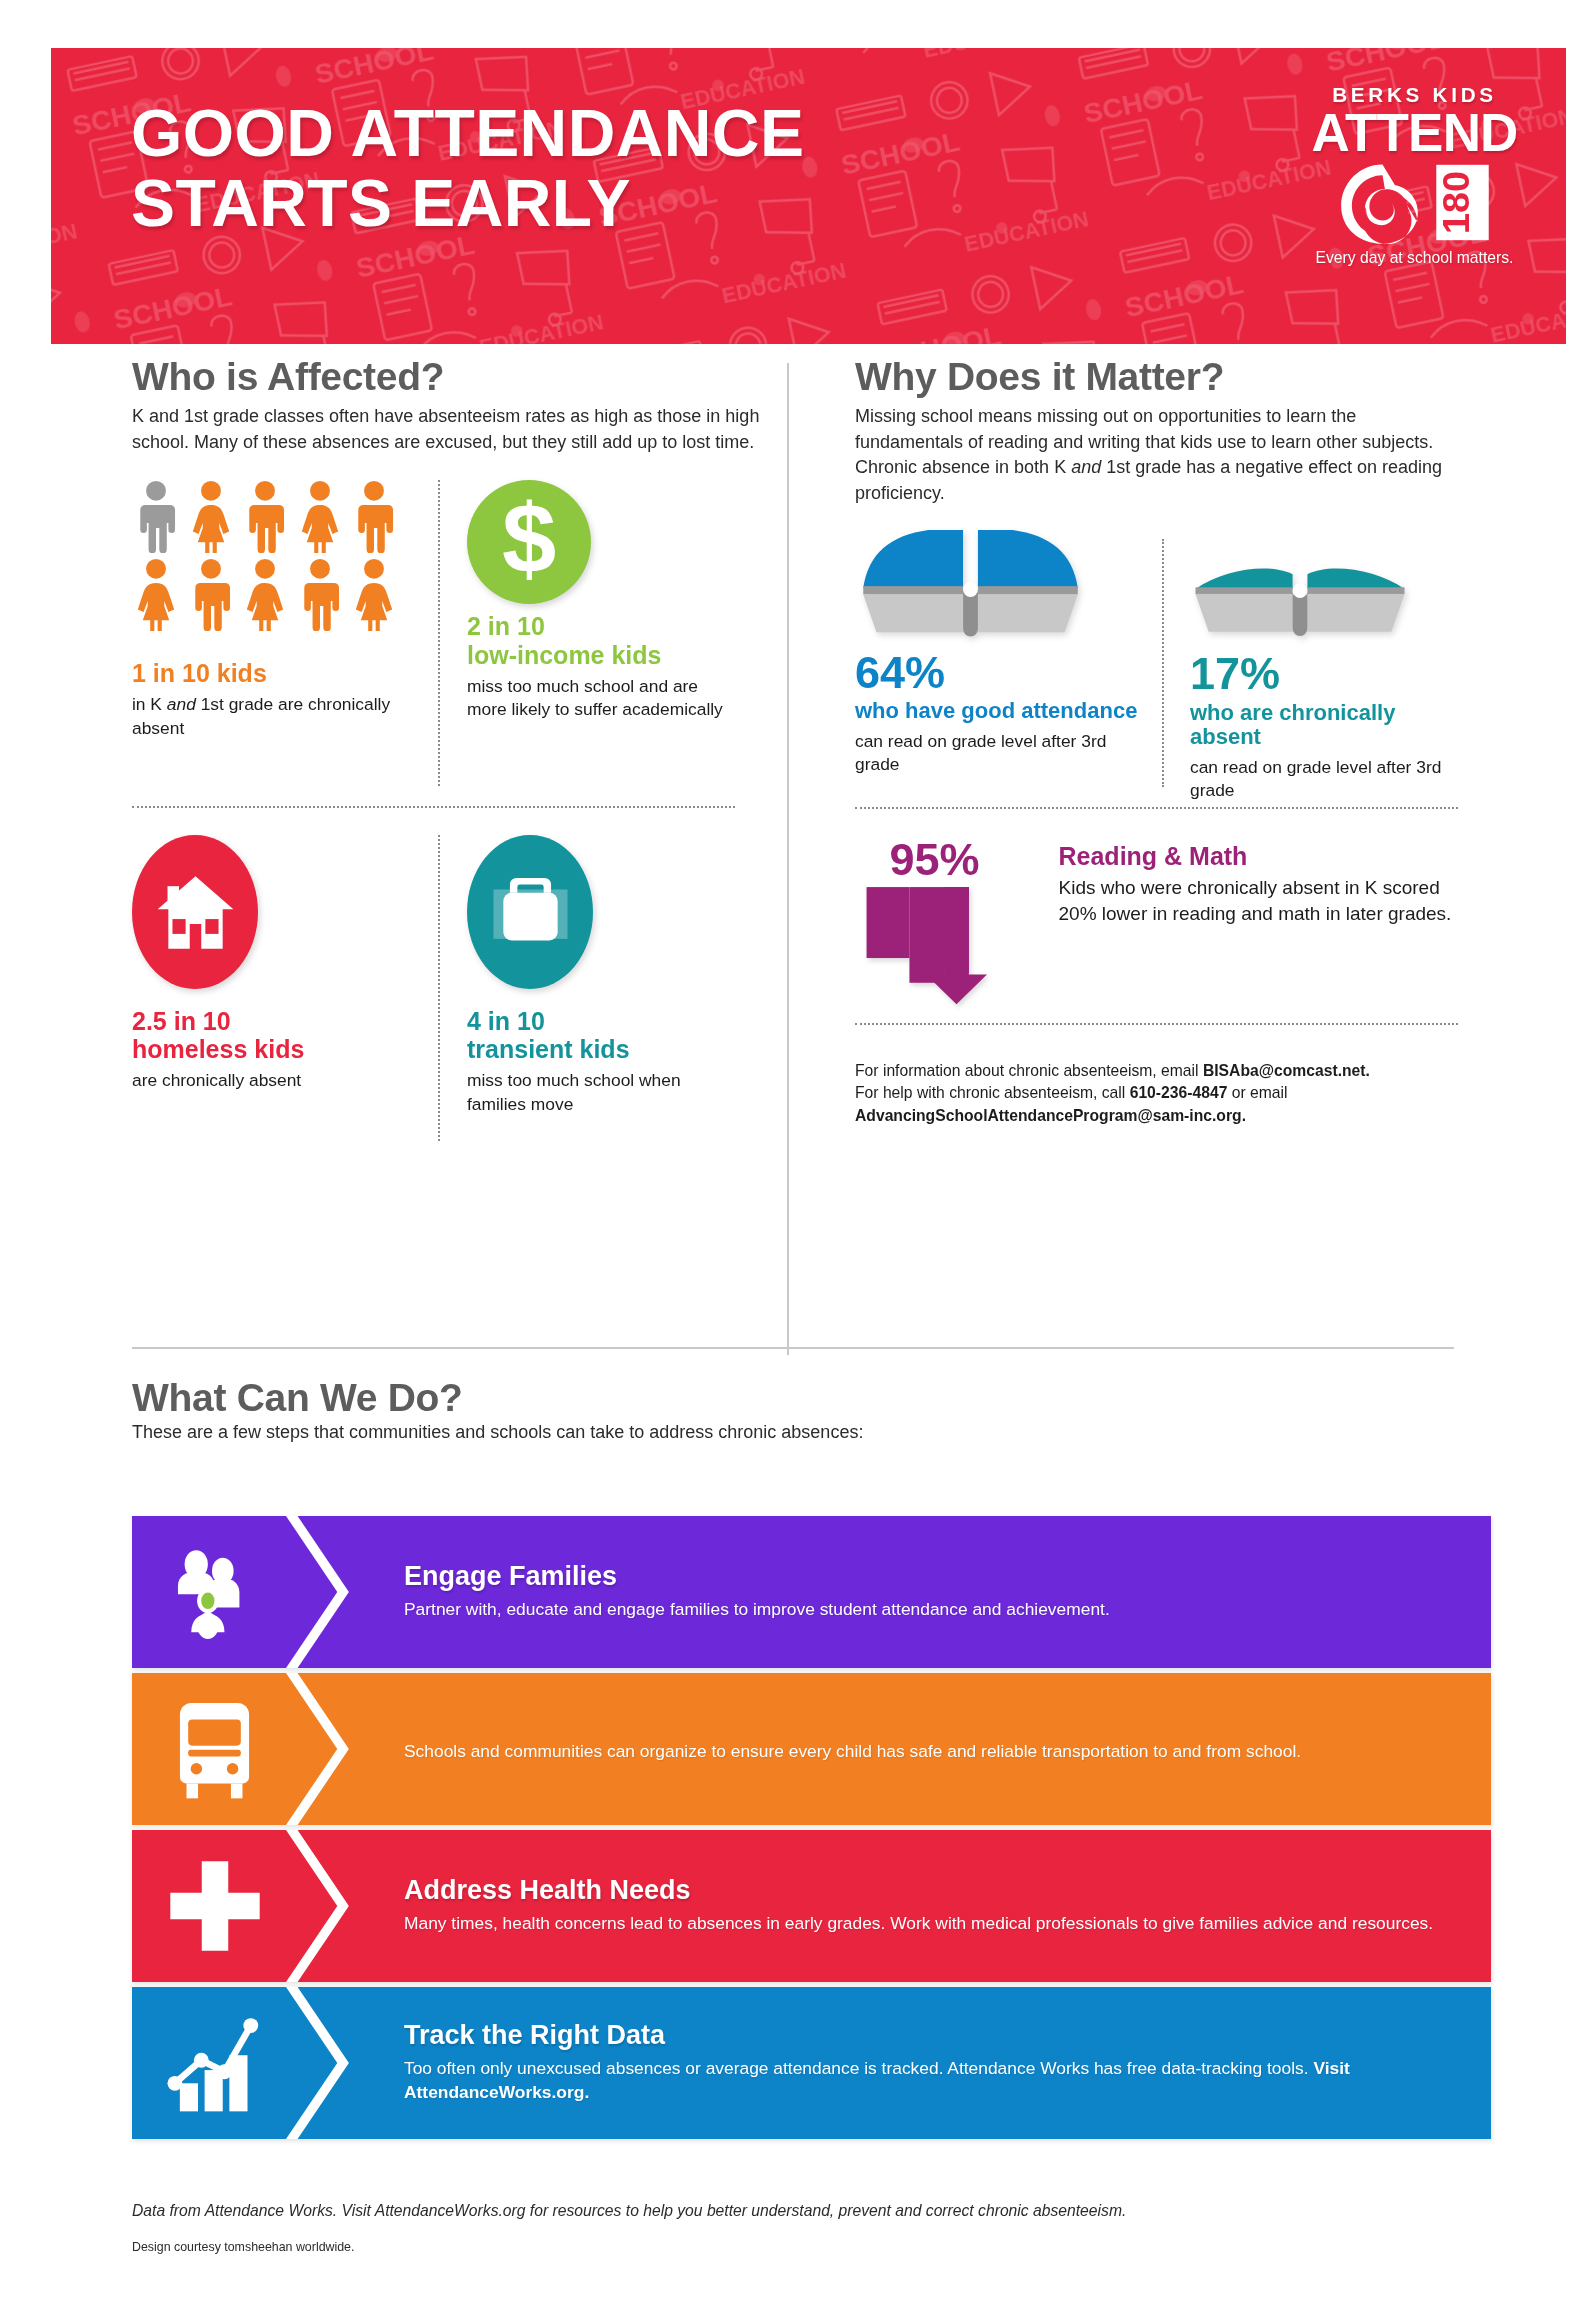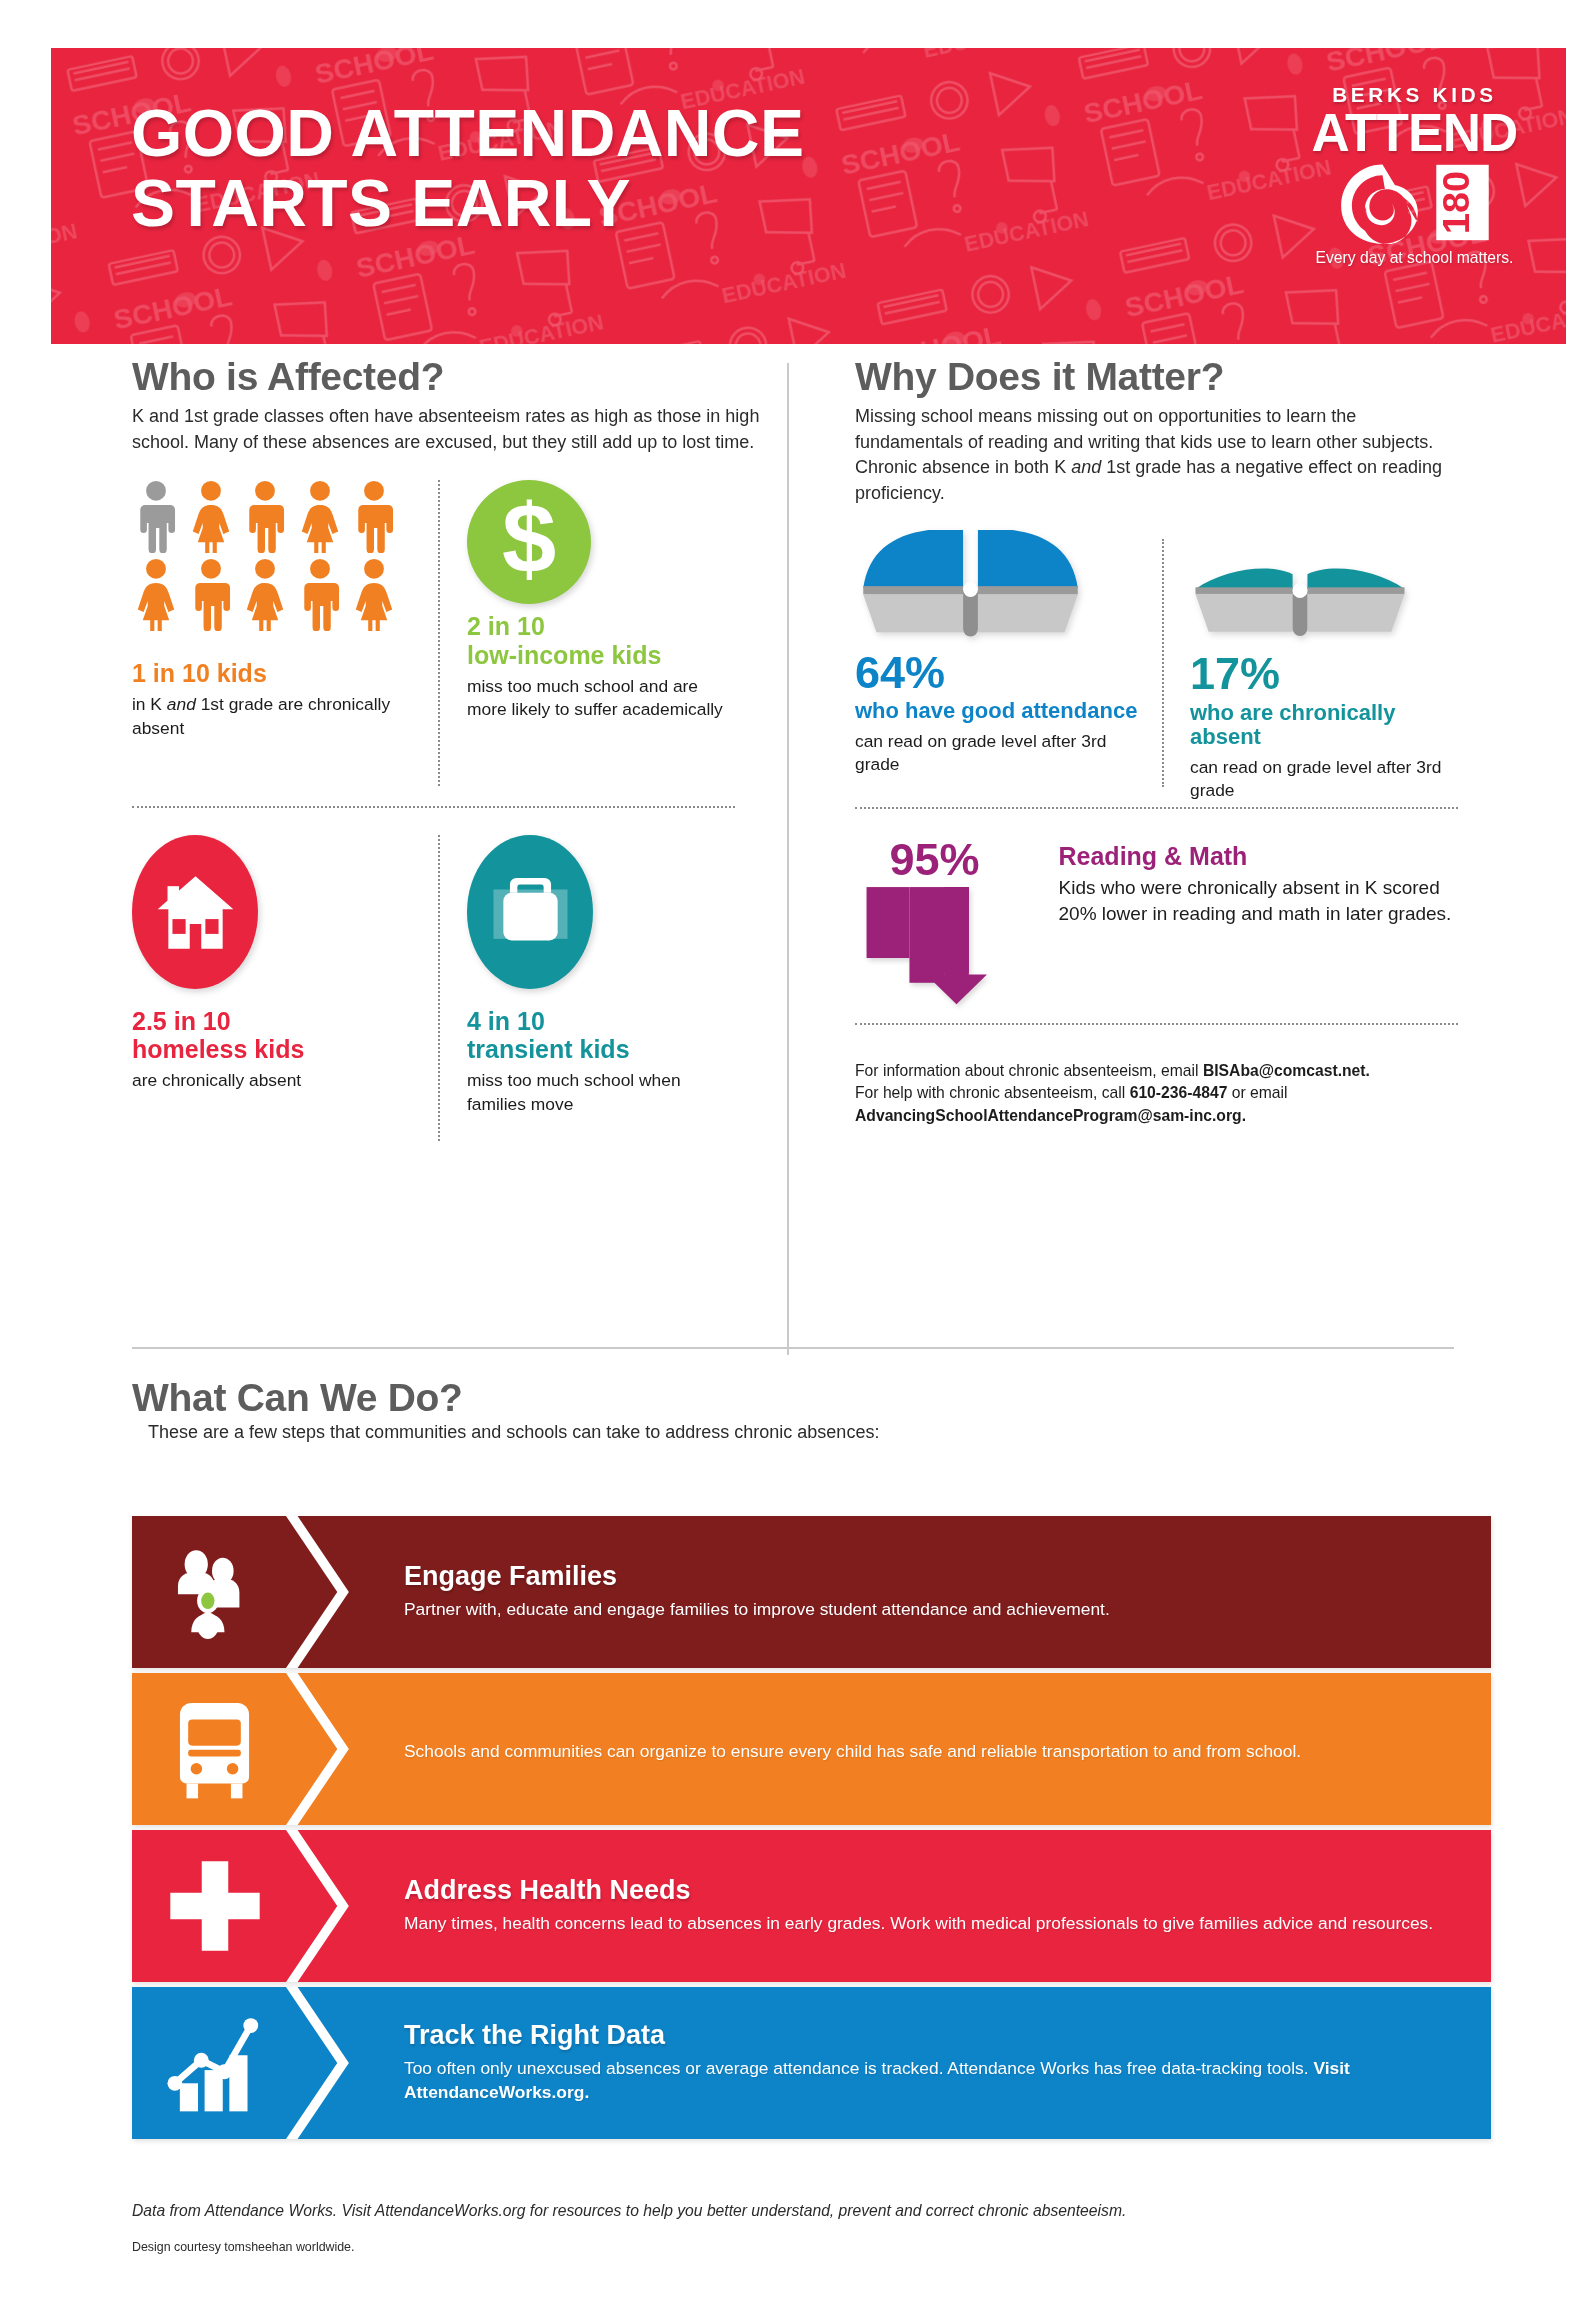--- a/index.html
+++ b/index.html
@@ -210,21 +210,20 @@
   .wcwd-head {
     color: #5d5d5d;
     font-size: 39px;
     font-weight: bold;
     letter-spacing: -0.3px;
   }
   .wcwd-sub {
     color: #2b2b2b;
     font-size: 18px;
     margin-top: 1.7px;
-    margin-left: 16px;
   }
 
   .banners { position: absolute; left: 132px; top: 1516px; width: 1359px; }
   .cta {
     position: relative;
     height: 152px;
     margin-bottom: 5px;
     display: flex;
     align-items: center;
     filter: drop-shadow(1.7px 2.5px 2.5px rgba(0,0,0,0.12));
@@ -506,21 +505,21 @@
     </div>
   </div>
 
   <div class="wcwd">
     <div class="wcwd-head">What Can We Do?</div>
     <div class="wcwd-sub">These are a few steps that communities and schools can take to address chronic absences:</div>
   </div>
 
   <div class="banners">
 
-    <div class="cta" style="background:#7f1d1d;">
+    <div class="cta" style="background:#6d28d9;">
       <div class="cta-icon">
         <svg width="93" height="93" viewBox="0 0 112 112">
           <ellipse cx="34" cy="22" rx="14" ry="17" fill="#ffffff"></ellipse>
           <path fill="#ffffff" d="M12 48c0-12 10-17 22-17s22 5 22 17v10H12z"></path>
           <ellipse cx="66" cy="30" rx="13" ry="16" fill="#ffffff"></ellipse>
           <path fill="#ffffff" d="M46 56c0-12 9-17 20-17s20 5 20 17v18H46z"></path>
           <ellipse cx="48" cy="66" rx="13" ry="15" fill="#ffffff"></ellipse>
           <ellipse cx="48" cy="66" rx="8" ry="10" fill="#8DC63F"></ellipse>
           <path fill="#ffffff" d="M28 104c0-15 9-22 20-22s20 7 20 22z"></path>
           <ellipse cx="48" cy="96" rx="13" ry="16" fill="#ffffff"></ellipse>

